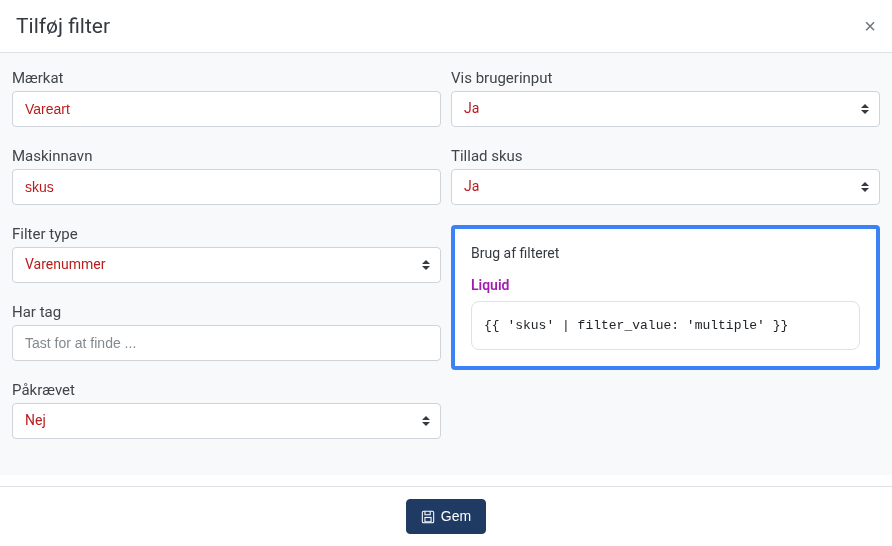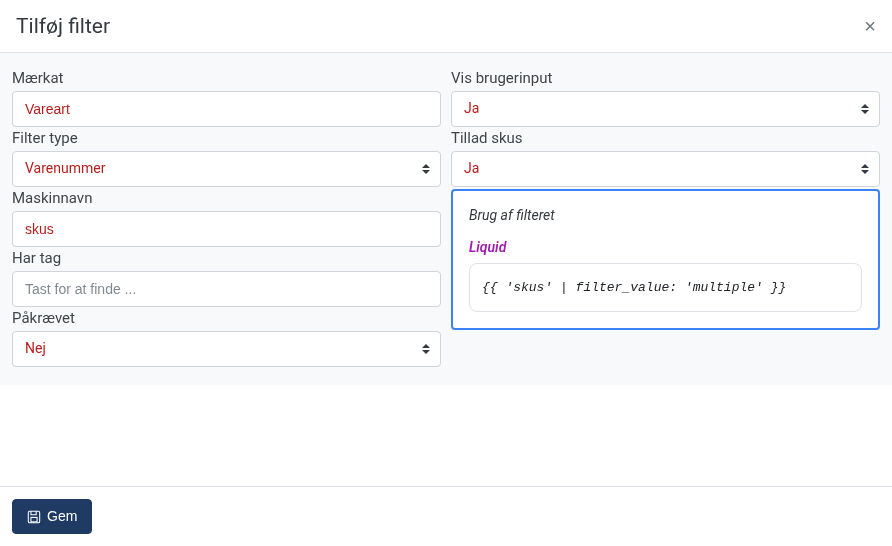--- a/index.html
+++ b/index.html
@@ -42,21 +42,21 @@
       display: flex;
       gap: 10px;
       background: #f8f9fa;
     }
     .column {
       flex: 1;
       display: flex;
       flex-direction: column;
     }
     .form-group {
-      margin-bottom: 2px;
+      margin-bottom: 20px;
     }
     .form-label {
       display: block;
       font-size: 15px;
       color: #414549;
       margin-bottom: 4px;
     }
     .form-control {
       width: 100%;
       height: 36px;
@@ -137,24 +137,23 @@
     }
     .spinner .up {
       border-bottom: 4px solid #5a6066;
       margin-bottom: 2px;
     }
     .spinner .down {
       border-top: 4px solid #5a6066;
     }
     .info-card {
       background: #fff;
-      border: 2px solid #3b82f6;
+      border: 4px solid #3b82f6;
       border-radius: 4px;
       padding: 16px;
-      font-style: italic;
     }
     .info-heading {
       font-size: 14px;
       color: #353a40;
       margin-bottom: 16px;
     }
     .info-subheading {
       font-size: 14px;
       font-weight: 600;
       color: #a21caf;
@@ -170,21 +169,21 @@
       color: #212529;
       white-space: pre;
       overflow-x: auto;
     }
     .modal-footer {
       position: absolute;
       bottom: 0;
       left: 0;
       right: 0;
       display: flex;
-      justify-content: flex-start;
+      justify-content: center;
       padding: 12px 12px;
       border-top: 1px solid #dee2e6;
       background: #fff;
     }
     .btn-primary {
       display: inline-flex;
       align-items: center;
       gap: 6px;
       background-color: #1f3b63;
       color: #fff;
@@ -213,30 +212,30 @@
 <div class="modal-body">
 
   <div class="column">
 
     <div class="form-group">
       <label class="form-label">Mærkat</label>
       <input type="text" class="form-control" value="Vareart" style="">
     </div>
 
     <div class="form-group">
-      <label class="form-label">Filter type</label>
-      <div class="select-wrapper">
-        <div class="form-control">Varenummer</div>
-        <span class="select-caret"></span>
-      </div>
-    </div>
-
-    <div class="form-group">
       <label class="form-label">Maskinnavn</label>
       <input type="text" class="form-control" value="skus" style="">
+    </div>
+
+    <div class="form-group">
+      <label class="form-label">Filter type</label>
+      <div class="select-wrapper">
+        <div class="form-control">Varenummer</div>
+        <span class="select-caret"></span>
+      </div>
     </div>
 
     <div class="form-group">
       <label class="form-label">Har tag</label>
       <input type="text" class="form-control" placeholder="Tast for at finde ..." style="">
     </div>
 
     <div class="form-group">
       <label class="form-label">Påkrævet</label>
       <div class="select-wrapper">

